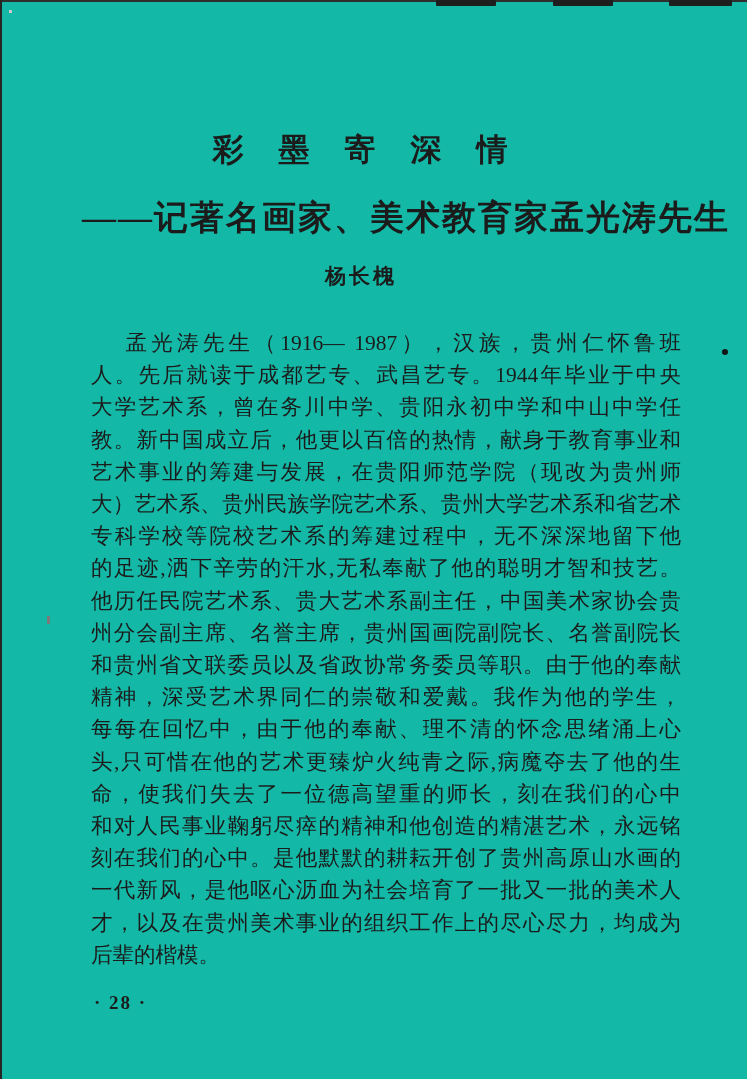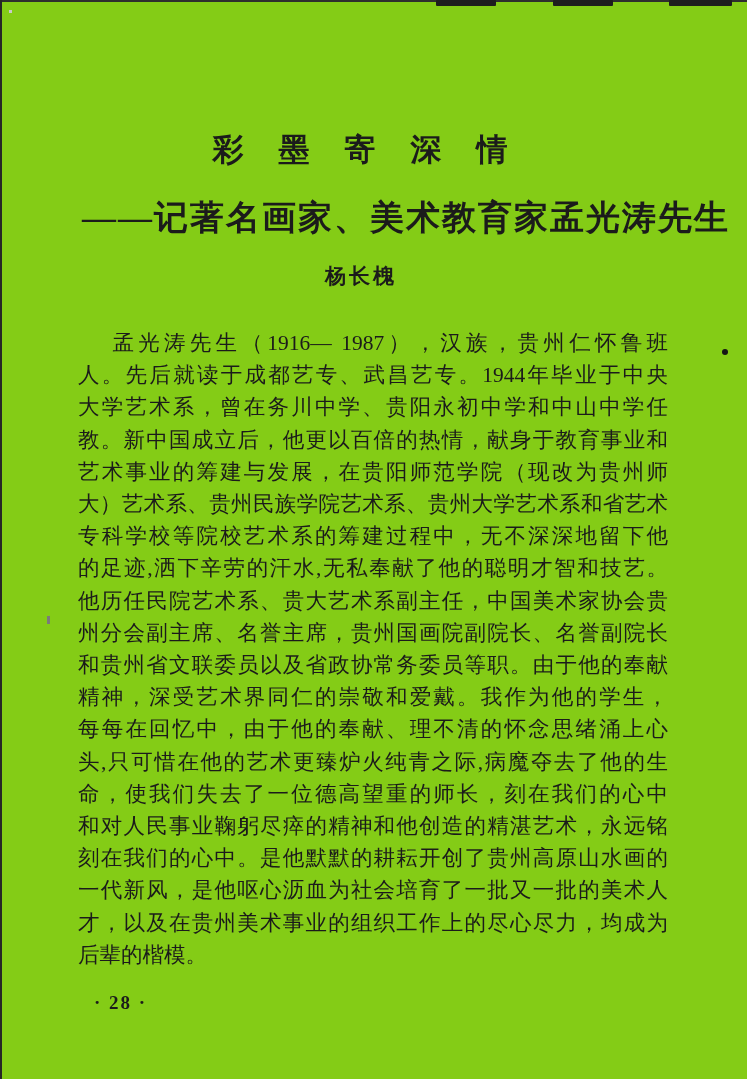--- a/index.html
+++ b/index.html
@@ -4,21 +4,21 @@
 <style>
   html, body {
     margin: 0;
     padding: 0;
     background: #ffffff;
   }
   .page {
     position: relative;
     width: 747px;
     height: 1079px;
-    background: #84cc16;
+    background: #14b8a6;
     overflow: hidden;
     font-family: "Liberation Serif", "DejaVu Serif", serif;
     color: #1b1b1b;
   }
 
   
   .scan-edge-top {
     position: absolute; top: 0; left: 0;
     width: 747px; height: 2px;
     background: #2e2e2e;
@@ -72,21 +72,21 @@
   }
   .author {
     position: absolute; top: 266px; left: 0; width: 100%;
     margin: 0;
     font-size: 21px; font-weight: bold;
     letter-spacing: 3px; line-height: 1;
   }
 
   
   .body-text {
-    position: absolute; left: 78px; top: 327px;
+    position: absolute; left: 91px; top: 327px;
     width: 590px;
     font-size: 21.5px;
     line-height: 32.2px;
   }
   .body-line {
     margin: 0;
     text-align: justify;
     text-align-last: justify;
     text-justify: inter-character;
   }

